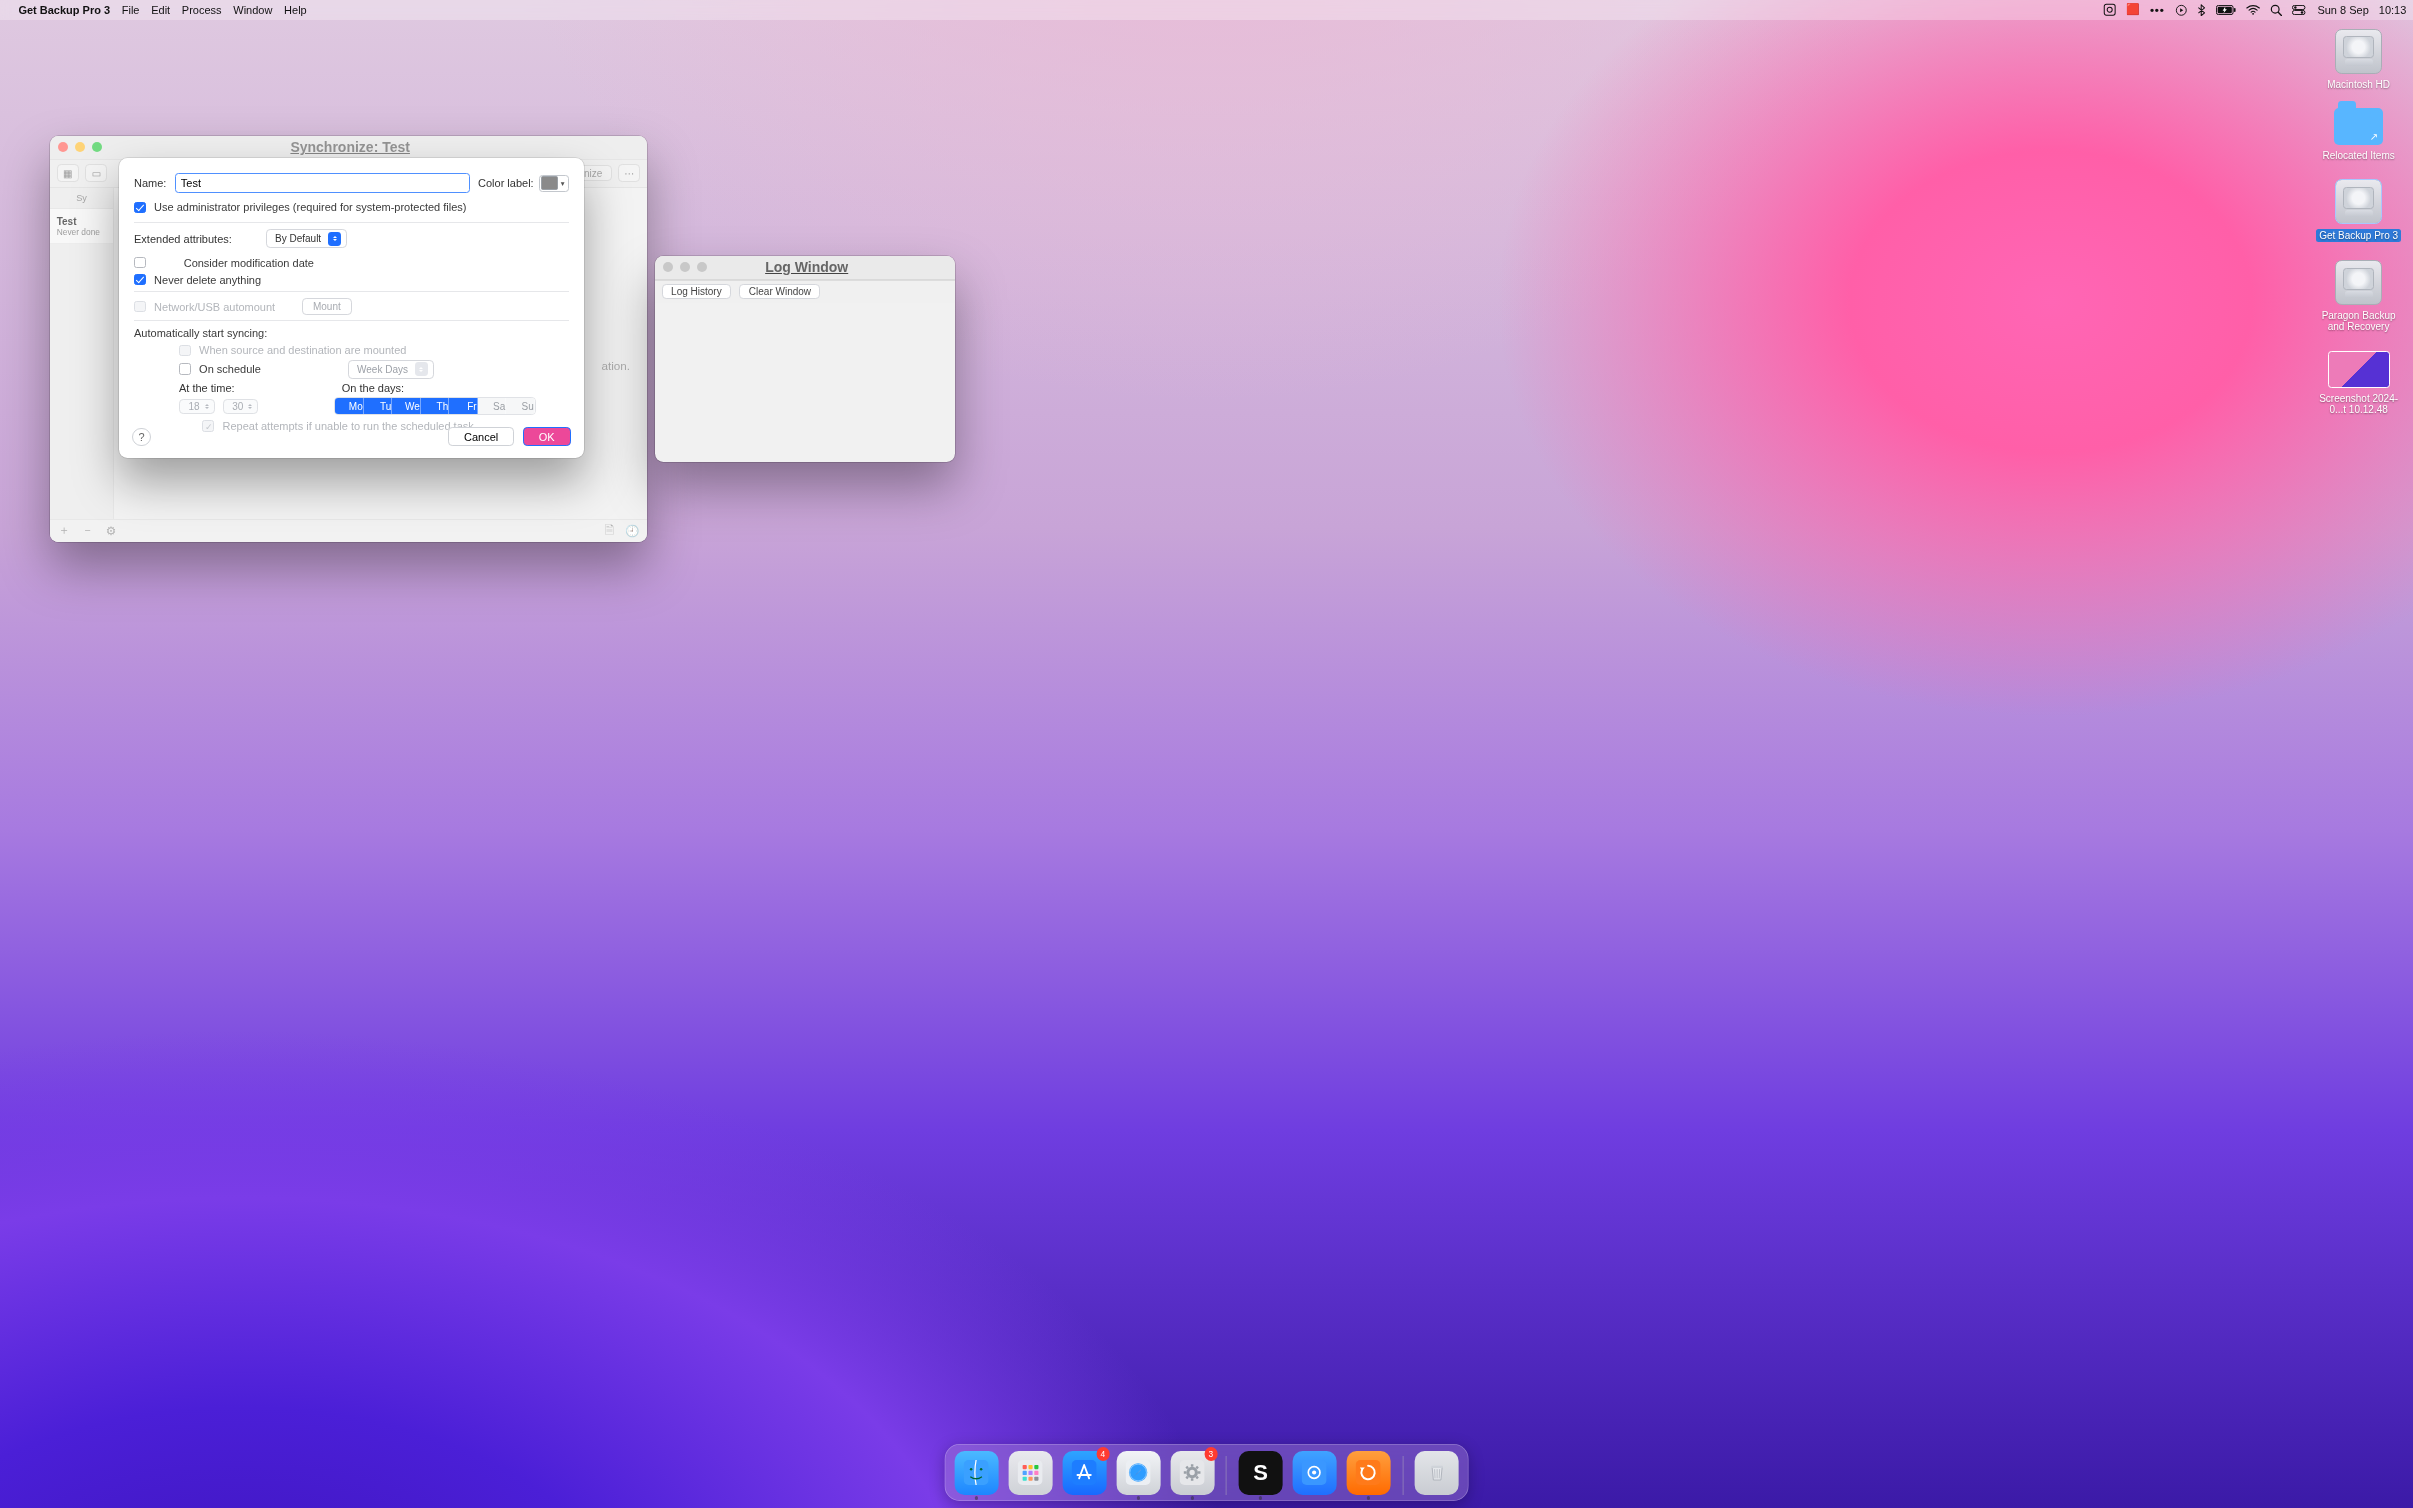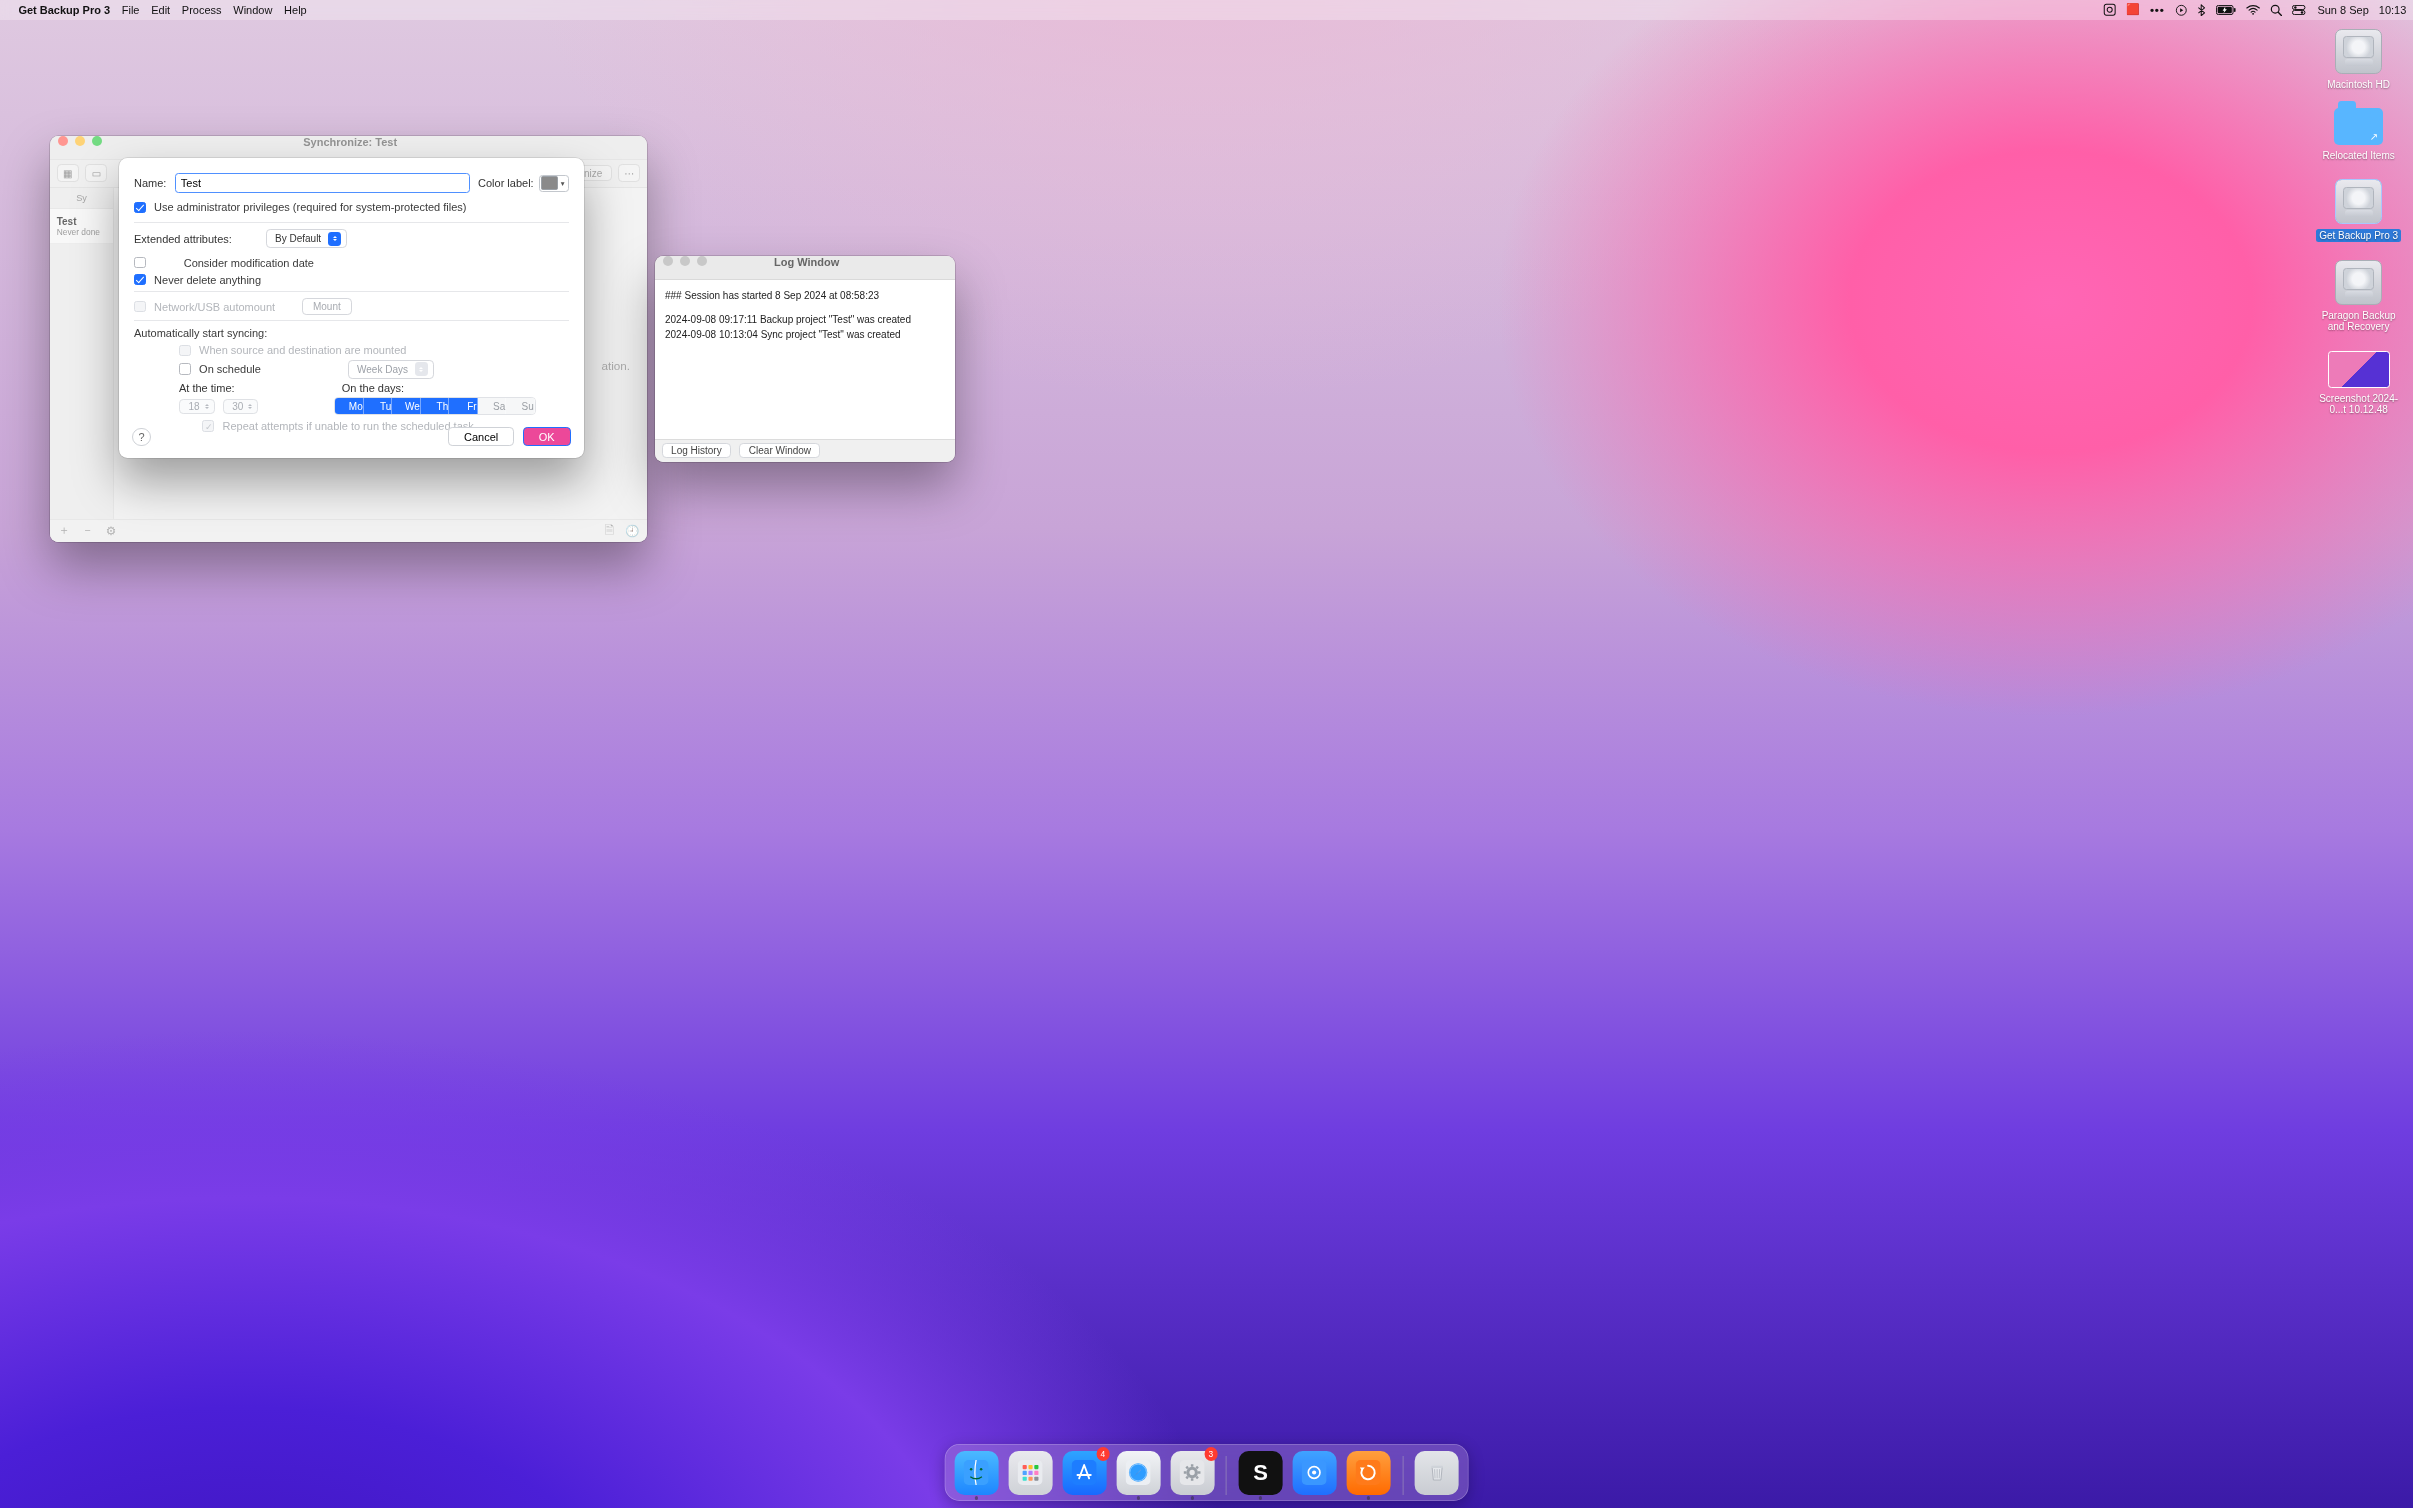--- a/index.html
+++ b/index.html
@@ -56,22 +56,22 @@
   .shot { width:62px; height:37px; border-radius:3.4px; border:1.7px solid #fff; background:
     linear-gradient(135deg,#ed7bb8 0%, #ed7bb8 50%, #5631d4 50%, #5631d4 100%); }
 
   
   .win {
     position:absolute; border-radius:8.4px; overflow:hidden;
     box-shadow: 0 25px 50px rgba(0,0,0,0.35), 0 0 0 0.8px rgba(0,0,0,0.18);
     background:#ececec;
   }
   .titlebar {
-    height:23.5px; display:flex; padding:0 8.4px;
-    background: #eaeaea; border-bottom:0.8px solid #d9d9d9; font-size:11px; color:#444;
+    height:23.5px; display:flex; align-items:center; padding:0 8.4px;
+    background: #eaeaea; border-bottom:0.8px solid #d9d9d9; font-size:14px; color:#444;text-decoration:underline;
   }
   .traffic { display:flex; gap:6.7px; }
   .dot { width:10px; height:10px; border-radius:50%; }
   .dot.red { background:#ff5f57; } .dot.yel { background:#febc2e; } .dot.gre { background:#28c840; }
   .dot.dim { background:#c8c8c8; }
   .tb-title { margin:0 auto; font-weight:600; color:#5a5a5a; }
 
   
   #win-app {
     left:50px; top:136px; width:597px; height:406px;
@@ -433,26 +433,20 @@
 <div class="win" id="win-log">
   <div class="titlebar">
     <div class="traffic">
       <span class="dot dim"></span>
       <span class="dot dim"></span>
       <span class="dot dim"></span>
     </div>
     <span class="tb-title" style="font-weight:600;color:#666;">Log Window</span>
     <span style="width:40px;"></span>
   </div>
-  <div class="log-body">
-    <div>###  Session has started 8 Sep 2024 at 08:58:23</div>
-    <div style="height:8.4px;"></div>
-    <div>2024-09-08 09:17:11 Backup project "Test" was created</div>
-    <div>2024-09-08 10:13:04 Sync project "Test" was created</div>
-  </div>
   <div class="log-foot">
     <button class="fbtn">Log History</button>
     <button class="fbtn">Clear Window</button>
   </div>
 </div>
 
 <div class="dock">
   <div class="app finder">
     <svg viewBox="0 0 30 30">
         <rect width="30" height="30" rx="6" fill="#3aa0ff"></rect>

